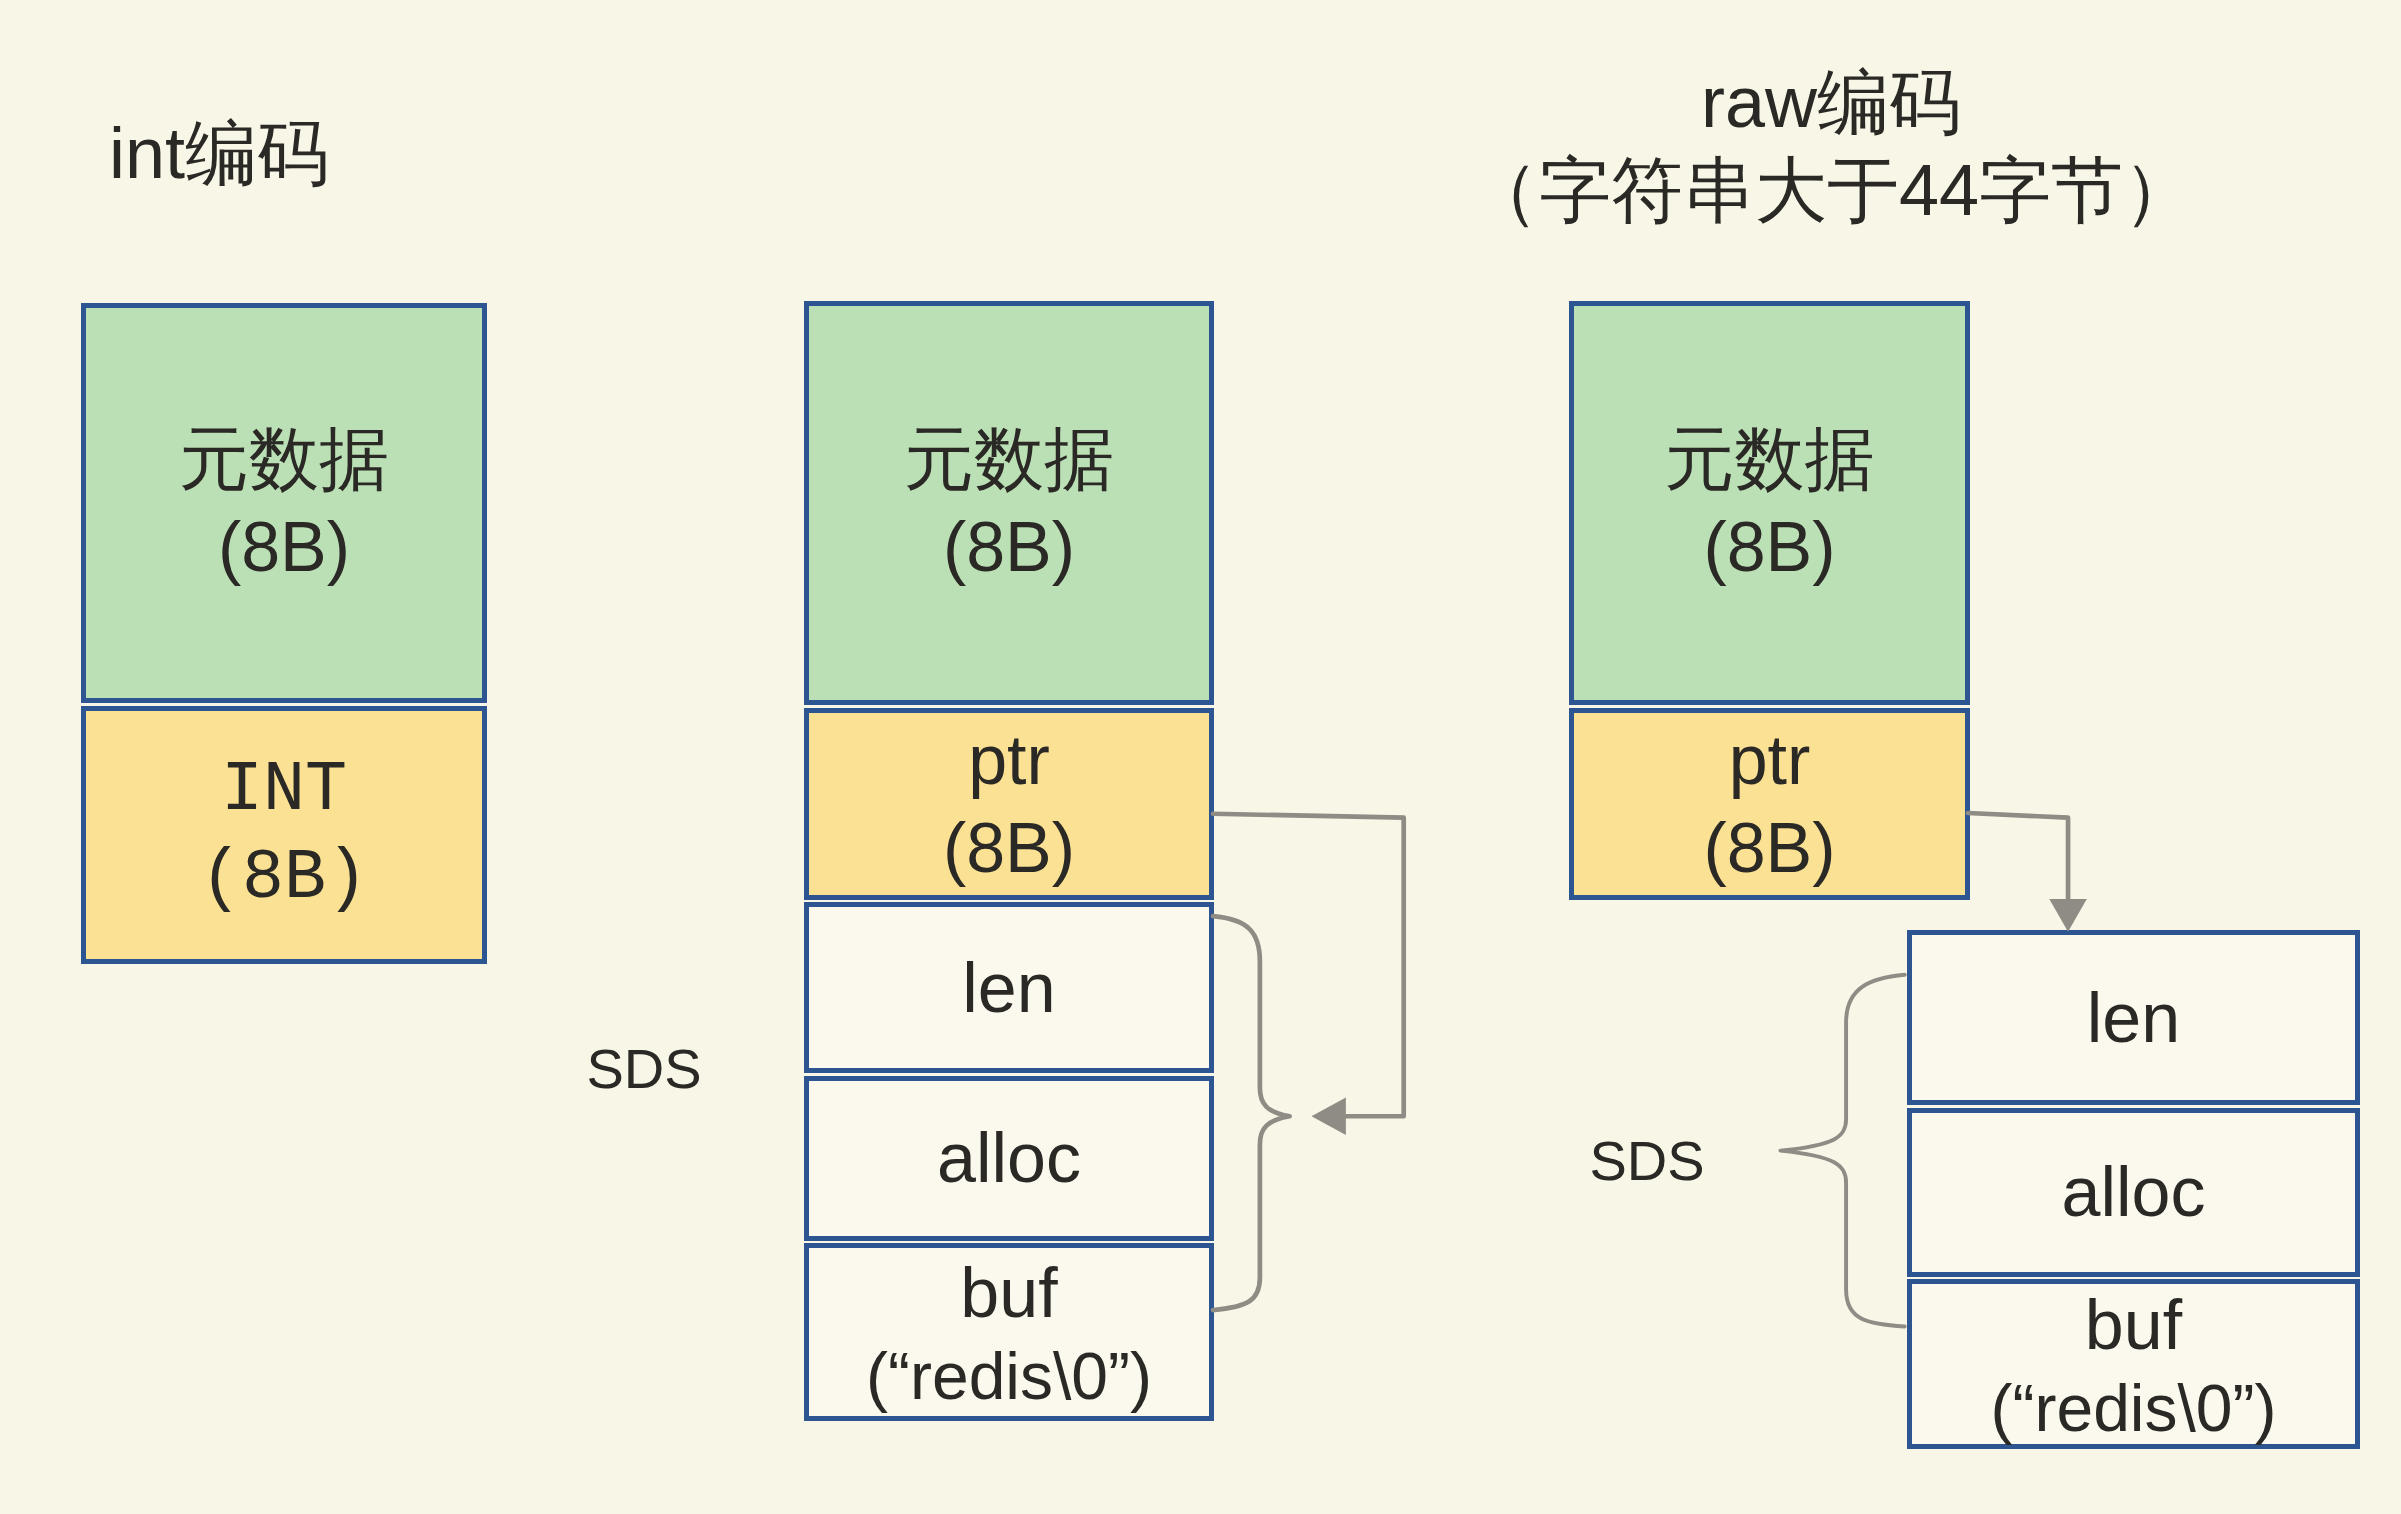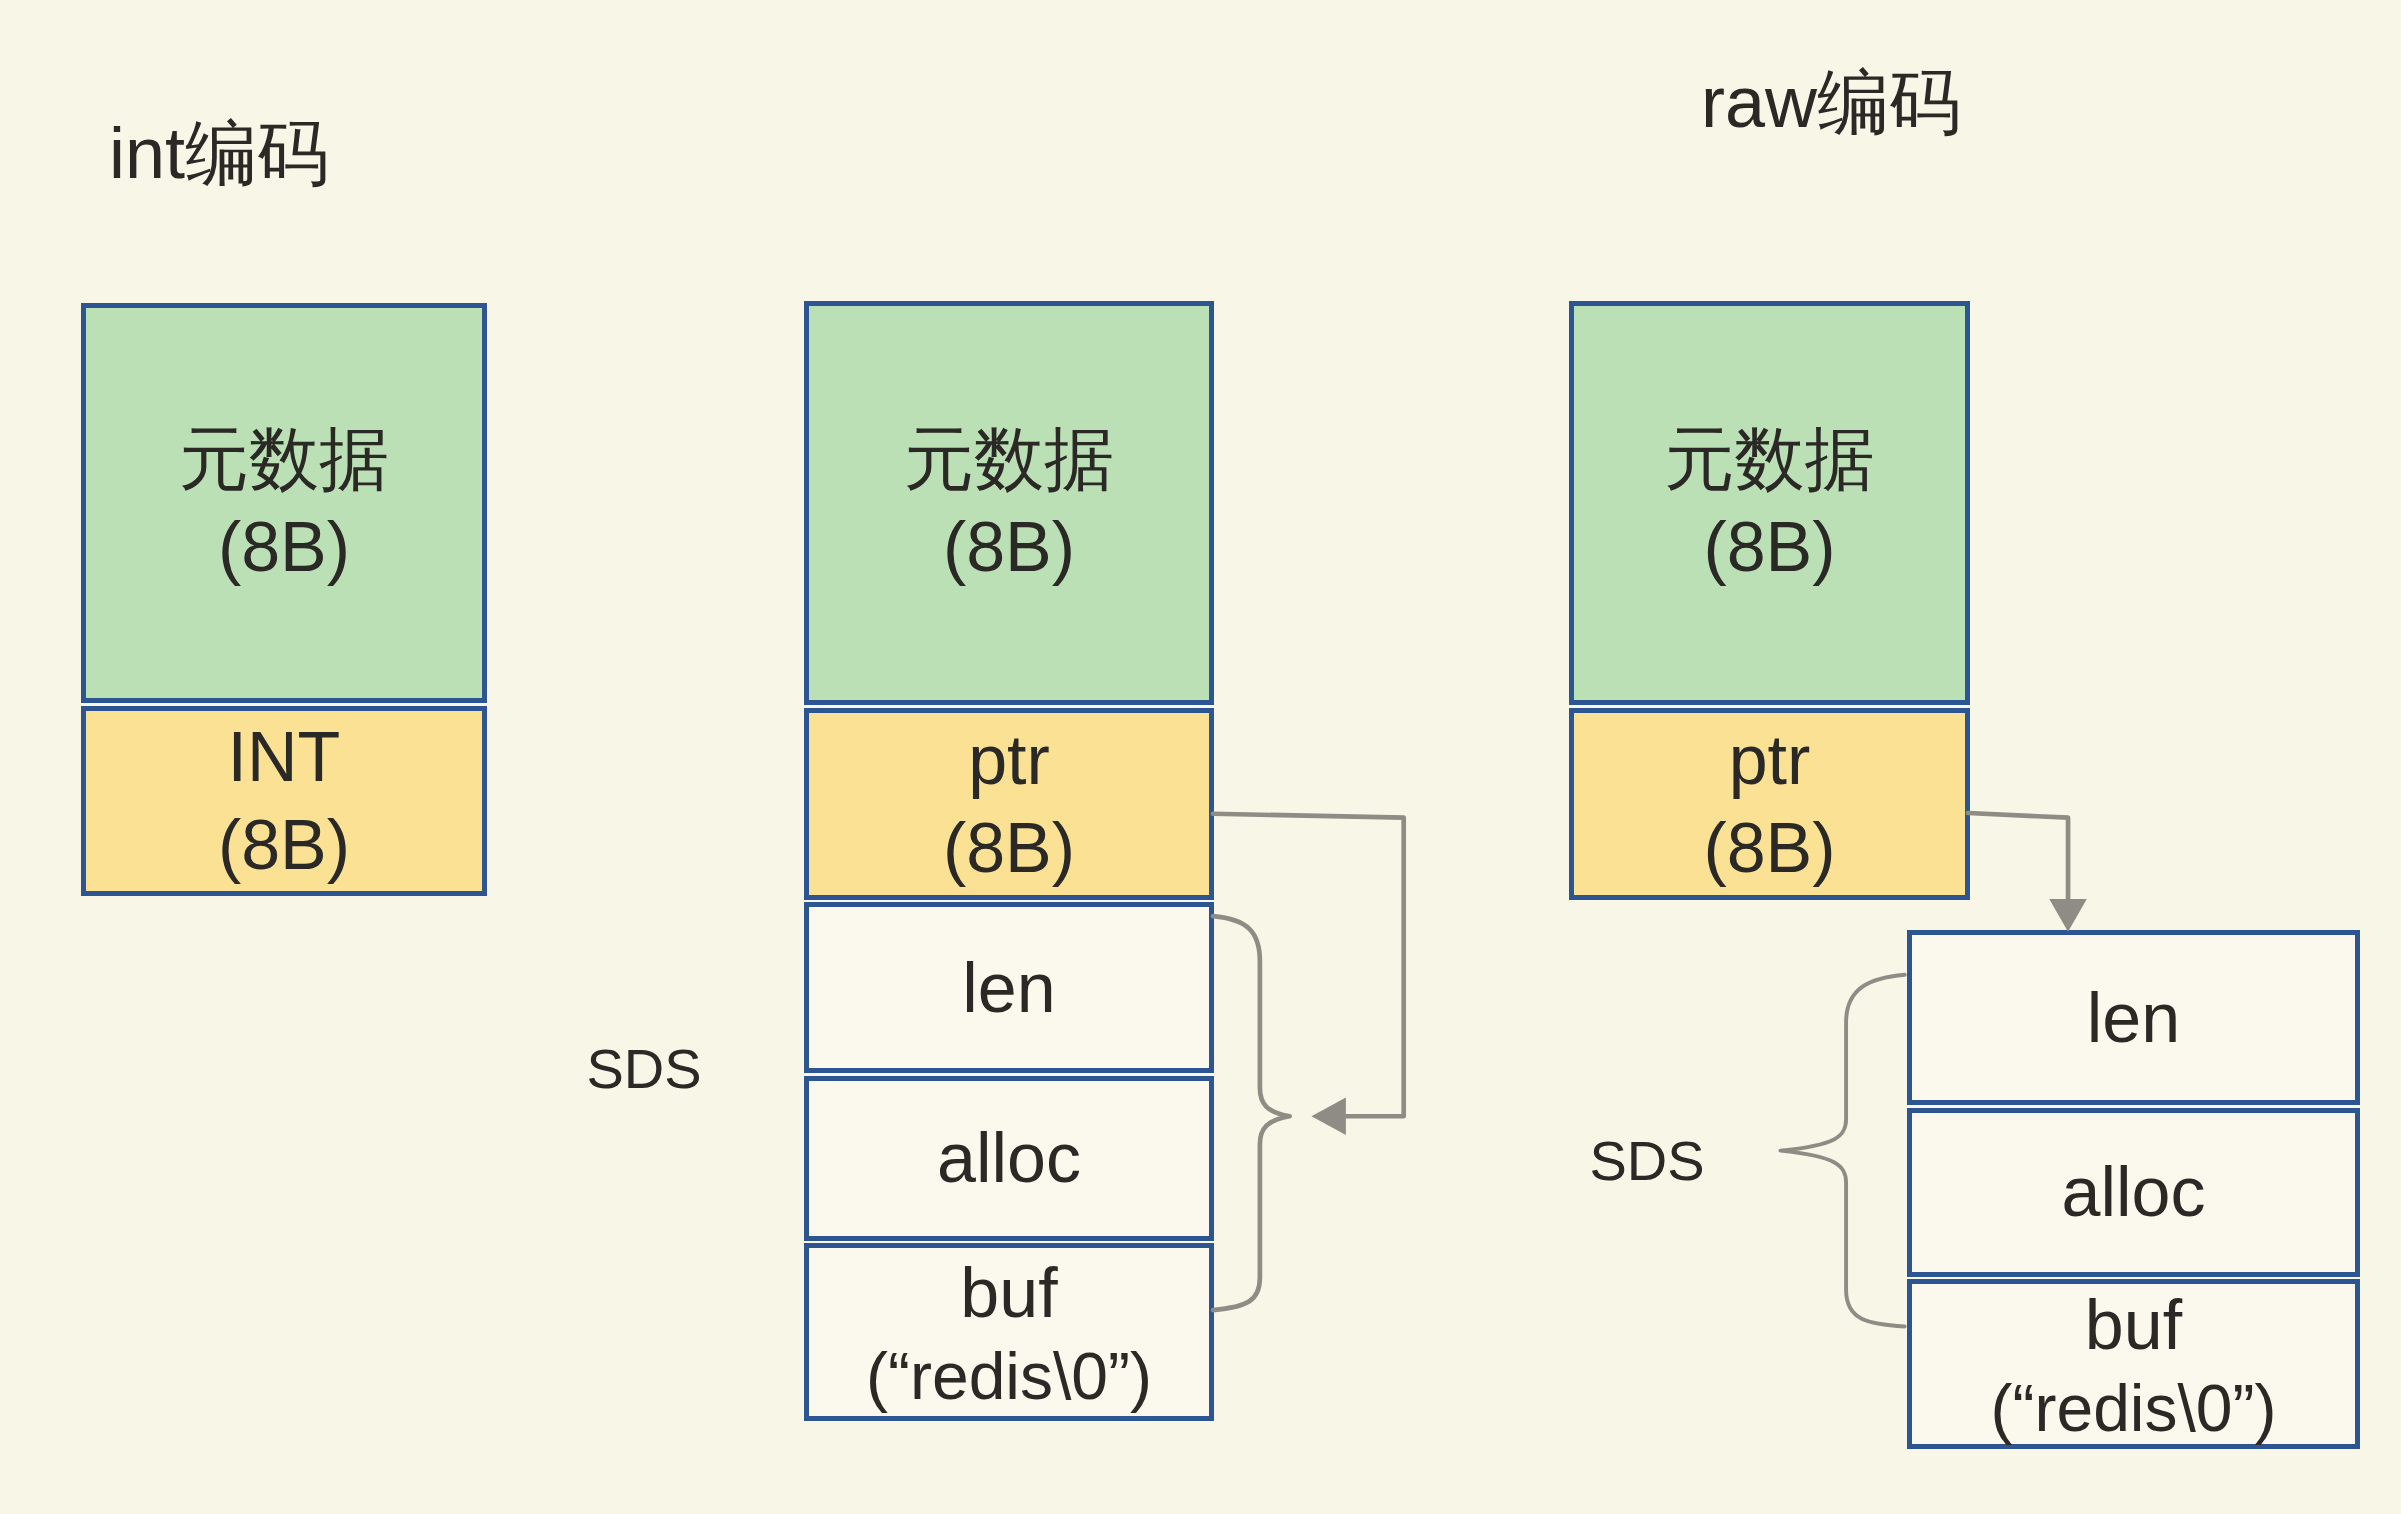--- a/index.html
+++ b/index.html
@@ -39,21 +39,21 @@
   .green  { background: #bce0b6; }
   .yellow { background: #fbe193; }
   .plain  { background: #fbf9ee; }
 
   #stack-int        { left: 81px;  top: 303px;  width: 406px; }
   #stack-embstr     { left: 804px; top: 301px;  width: 410px; }
   #stack-raw-main   { left: 1569px; top: 301px;  width: 401px; }
   #stack-raw-sds    { left: 1907px; top: 930px; width: 453px; }
 
   #int-metadata-box    { height: 400px; }
-  #int-value-box       { height: 190px; }
+  #int-value-box       { height: 258px; font-family: Liberation Mono, monospace; }
   #embstr-metadata-box { height: 404px; }
   #embstr-ptr-box      { height: 192px; }
   #embstr-len-box      { height: 171px; }
   #embstr-alloc-box    { height: 165px; }
   #embstr-buf-box      { height: 178px; }
   #raw-metadata-box    { height: 404px; }
   #raw-ptr-box         { height: 192px; }
   #raw-len-box         { height: 175px; }
   #raw-alloc-box       { height: 169px; }
   #raw-buf-box         { height: 170px; }
@@ -82,20 +82,21 @@
 
 <div id="canvas">
 
   <div class="hdr" id="header-int">
     <div>int编码</div>
   </div>
   <div class="hdr" id="header-embstr">
   </div>
   <div class="hdr" id="header-raw">
     <div>raw编码</div>
+    <div>（字符串大于44字节）</div>
   </div>
 
   <div class="stack" id="stack-int">
     <div class="cell green" id="int-metadata-box">
       <div>元数据</div>
       <div>(8B)</div>
     </div>
     <div class="cell yellow" id="int-value-box">
       <div>INT</div>
       <div>(8B)</div>

